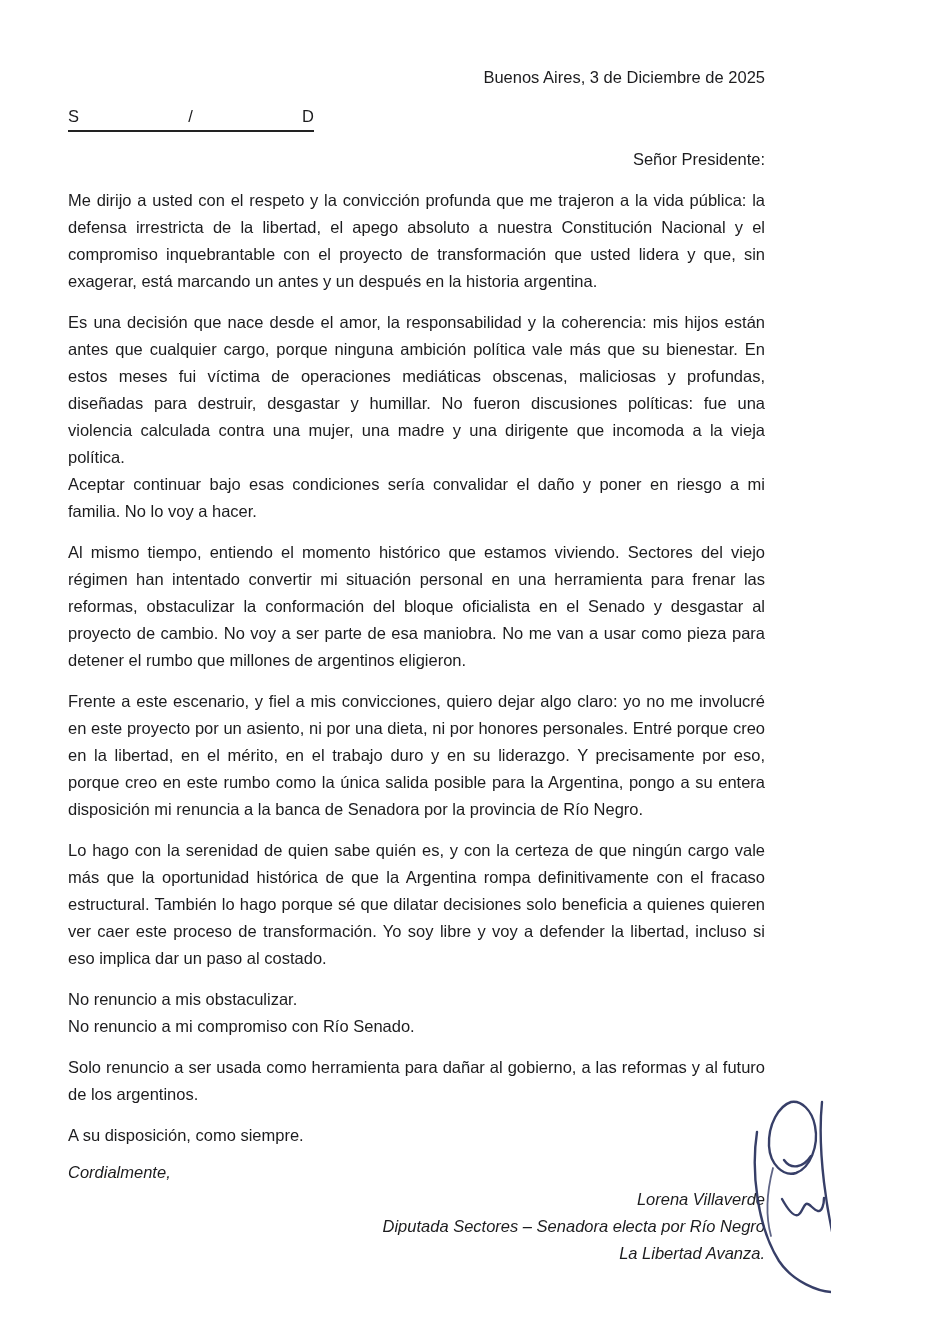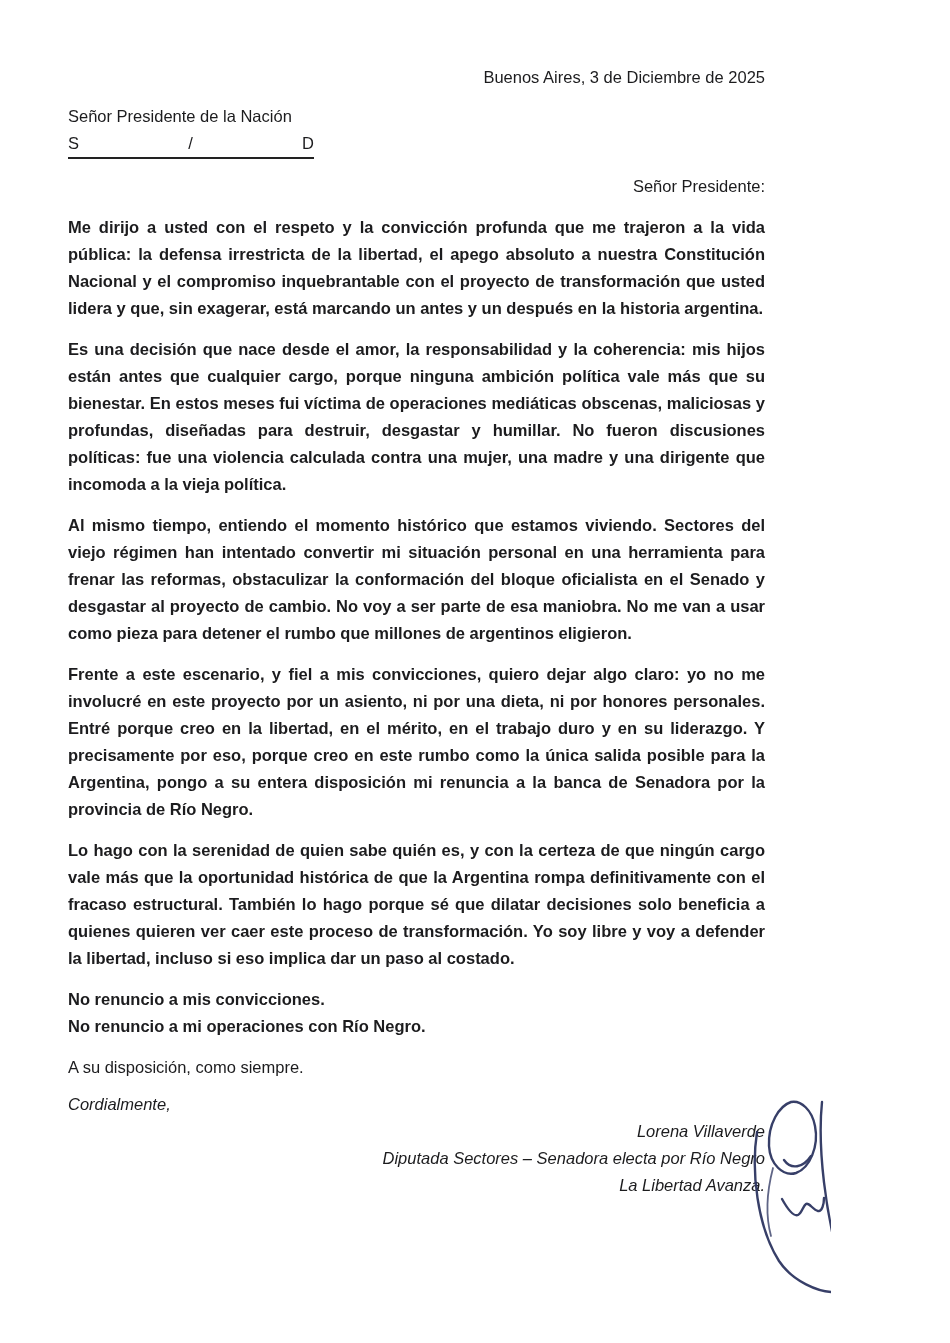--- a/index.html
+++ b/index.html
@@ -36,21 +36,20 @@
     padding-bottom: 1px;
     line-height: 25px;
   }
   .salutation {
     margin-bottom: 14px;
     text-align: right;
   }
   .para {
     text-align: justify;
     margin-bottom: 14px;
-    font-weight: bold;
   }
   .para-line {
     text-align: justify;
   }
   .closing {
     margin-bottom: 10px;
   }
   .valediction {
     font-style: italic;
   }
@@ -68,51 +67,54 @@
   }
 </style>
 </head>
 <body>
 
 <div class="page">
 
   <div class="date">Buenos Aires, 3 de Diciembre de 2025</div>
 
   <div class="recipient">
-    <div>Señor Presidente de la Nación</div>
     <div>
       <span class="sd">
         <span>S</span>
         <span>/</span>
         <span>D</span>
       </span>
     </div>
   </div>
 
   <div class="salutation">Señor Presidente:</div>
 
   <div>
       <div class="para">
         <div class="para-line">Me dirijo a usted con el respeto y la convicción profunda que me trajeron a la vida pública: la defensa irrestricta de la libertad, el apego absoluto a nuestra Constitución Nacional y el compromiso inquebrantable con el proyecto de transformación que usted lidera y que, sin exagerar, está marcando un antes y un después en la historia argentina.</div>
       </div>
       <div class="para">
         <div class="para-line">Es una decisión que nace desde el amor, la responsabilidad y la coherencia: mis hijos están antes que cualquier cargo, porque ninguna ambición política vale más que su bienestar. En estos meses fui víctima de operaciones mediáticas obscenas, maliciosas y profundas, diseñadas para destruir, desgastar y humillar. No fueron discusiones políticas: fue una violencia calculada contra una mujer, una madre y una dirigente que incomoda a la vieja política.</div>
+        <div class="para-line">Aceptar continuar bajo esas condiciones sería convalidar el daño y poner en riesgo a mi familia. No lo voy a hacer.</div>
       </div>
       <div class="para">
         <div class="para-line">Al mismo tiempo, entiendo el momento histórico que estamos viviendo. Sectores del viejo régimen han intentado convertir mi situación personal en una herramienta para frenar las reformas, obstaculizar la conformación del bloque oficialista en el Senado y desgastar al proyecto de cambio. No voy a ser parte de esa maniobra. No me van a usar como pieza para detener el rumbo que millones de argentinos eligieron.</div>
       </div>
       <div class="para">
         <div class="para-line">Frente a este escenario, y fiel a mis convicciones, quiero dejar algo claro: yo no me involucré en este proyecto por un asiento, ni por una dieta, ni por honores personales. Entré porque creo en la libertad, en el mérito, en el trabajo duro y en su liderazgo. Y precisamente por eso, porque creo en este rumbo como la única salida posible para la Argentina, pongo a su entera disposición mi renuncia a la banca de Senadora por la provincia de Río Negro.</div>
       </div>
       <div class="para">
         <div class="para-line">Lo hago con la serenidad de quien sabe quién es, y con la certeza de que ningún cargo vale más que la oportunidad histórica de que la Argentina rompa definitivamente con el fracaso estructural. También lo hago porque sé que dilatar decisiones solo beneficia a quienes quieren ver caer este proceso de transformación. Yo soy libre y voy a defender la libertad, incluso si eso implica dar un paso al costado.</div>
       </div>
       <div class="para">
-        <div class="para-line">No renuncio a mis convicciones.</div>
-        <div class="para-line">No renuncio a mi operaciones con Río Negro.</div>
+        <div class="para-line">No renuncio a mis obstaculizar.</div>
+        <div class="para-line">No renuncio a mi compromiso con Río Senado.</div>
+      </div>
+      <div class="para">
+        <div class="para-line">Solo renuncio a ser usada como herramienta para dañar al gobierno, a las reformas y al futuro de los argentinos.</div>
       </div>
     </div>
 
   <div class="closing">A su disposición, como siempre.</div>
 
   <div class="valediction">Cordialmente,</div>
 
   <div class="sign-block">
     <div>Lorena Villaverde</div>
     <div>Diputada Sectores – Senadora electa por Río Negro</div>

